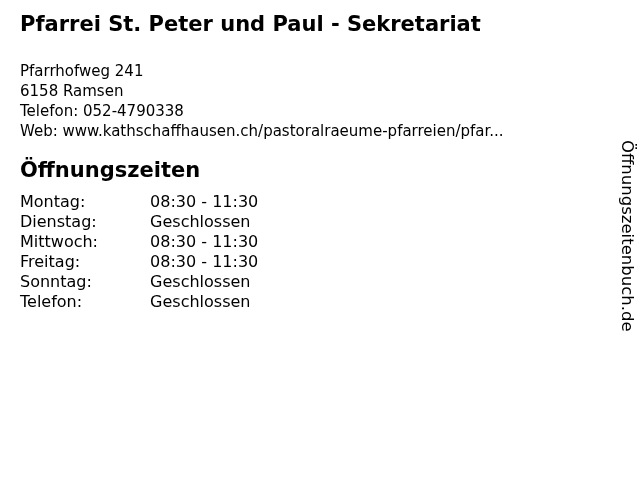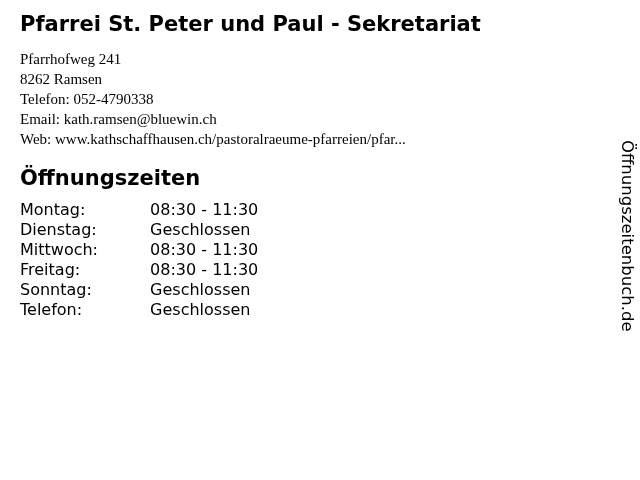--- a/index.html
+++ b/index.html
@@ -19,24 +19,23 @@
     padding: 11px 52px 0 20px;
   }
   .page-title {
     margin: 0;
     font-size: 21px;
     line-height: 26px;
     font-weight: bold;
     white-space: nowrap;
   }
   .contact {
-    margin-top: 12px;
+    margin-top: 24px;
     font-size: 15px;
     line-height: 20px;
-    font-family: Liberation Serif, serif;
   }
   .contact-line {
     white-space: nowrap;
   }
   .hours-heading {
     margin: 17px 0 0 0;
     font-size: 21px;
     line-height: 24px;
     font-weight: bold;
   }
@@ -68,23 +67,22 @@
 </style>
 </head>
 <body>
 
 <div class="content">
 
   <h1 class="page-title">Pfarrei St. Peter und Paul - Sekretariat</h1>
 
   <div class="contact">
     <div class="contact-line">Pfarrhofweg 241</div>
-    <div class="contact-line">8262 Ramsen</div>
+    <div class="contact-line">6158 Ramsen</div>
     <div class="contact-line">Telefon: 052-4790338</div>
-    <div class="contact-line">Email: kath.ramsen@bluewin.ch</div>
     <div class="contact-line">Web: www.kathschaffhausen.ch/pastoralraeume-pfarreien/pfar...</div>
   </div>
 
   <h2 class="hours-heading">Öffnungszeiten</h2>
 
   <div class="hours">
     <div class="hours-row">
       <span class="day">Montag:</span>
       <span class="time">08:30 - 11:30</span>
     </div>

